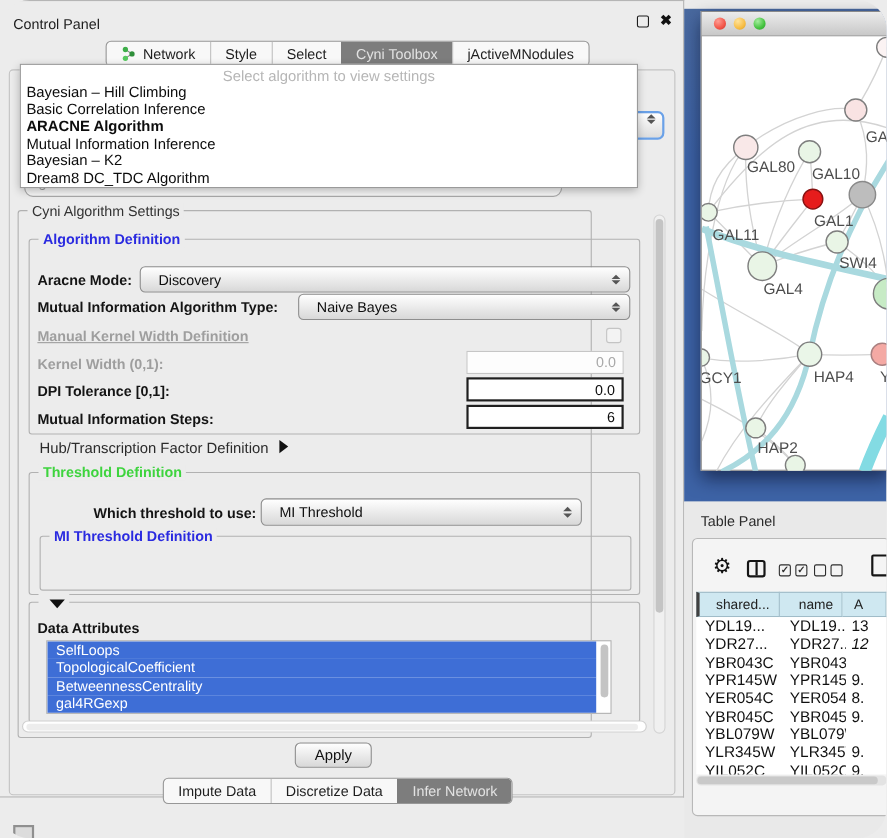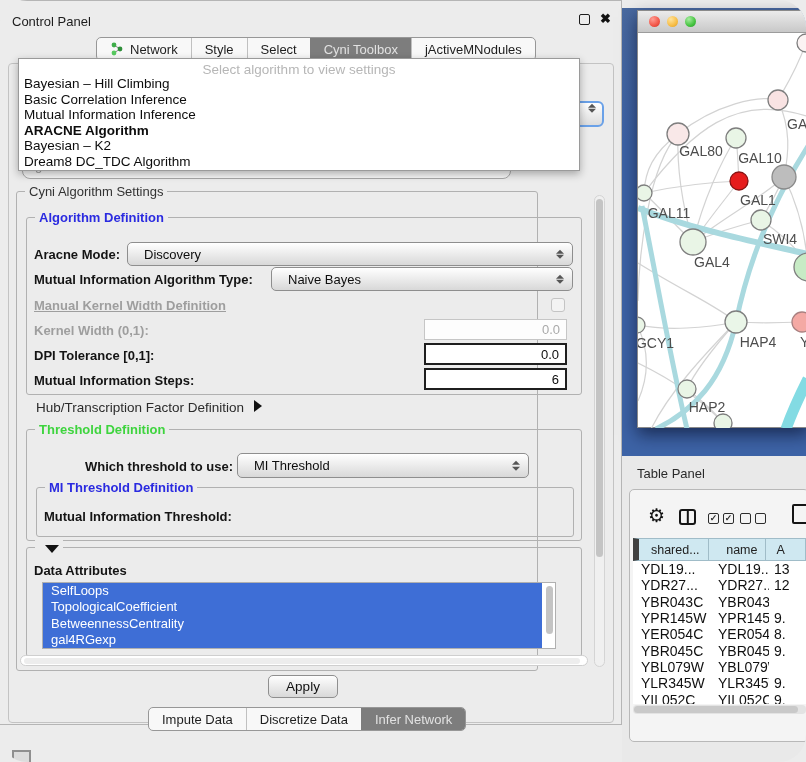--- a/index.html
+++ b/index.html
@@ -114,21 +114,21 @@
   #tp-cols i { position:absolute; left:50%; top:0; width:2.4px; height:100%; background:#151515; transform:translateX(-50%); }
   .cbpair { position:absolute; display:flex; gap:4px; }
   .cb { width:11px; height:11px; border:1.6px solid #2c2c2c; border-radius:2px;
     font-size:9px; line-height:9px; text-align:center; font-weight:bold; color:#2c2c2c; }
   #tp-file { left:792px; top:504px; width:16px; height:20px; border:2.4px solid #151515; border-radius:2px; background:#f4f4f4; }
 
   #tp-table { left:633px; top:538px; width:173px; }
   .th-row { display:flex; height:23px; }
   .th { background:#cfe8f1; border:1px solid #a0bcc8; border-left:none; font-size:12.5px;
     color:#222; display:flex; align-items:center; justify-content:flex-end; padding-right:8px; }
-  .th:first-child { border-left:6px solid #404040; }
+  .th:first-child { border-left:3px solid #404040; }
   #tp-rows { position:relative; height:143px; overflow:hidden; background:#fff; }
   .tr { display:flex; height:16.3px; font-size:14px; color:#101010; }
   .td { display:flex; align-items:center; padding-left:8px; white-space:nowrap; overflow:hidden; }
   #tp-hscroll { left:633px; top:705px; width:173px; height:9px; background:#e3e3e3; border-radius:4px; }
   #tp-hscroll .ht { position:absolute; left:1px; top:1px; width:164px; height:7px; background:#c9c9c9; border-radius:4px; }
 
   #mini-icon { left:12px; top:750px; width:19px; height:14px; border:2px solid #8f8f8f; background:#dcdcdc; }
 </style>
 </head>
 <body>
@@ -171,22 +171,22 @@
       <span class="spin"></span>
     </div>
     <div class="abs" id="combo-sliver">
       <span>galFiltered.sif default node</span>
     </div>
 
     <div class="abs" id="algo-dropdown">
       <div id="algo-placeholder">Select algorithm to view settings</div>
       <div class="dd-item">Bayesian – Hill Climbing</div>
       <div class="dd-item">Basic Correlation Inference</div>
+      <div class="dd-item bold">ARACNE Algorithm</div>
       <div class="dd-item">Mutual Information Inference</div>
-      <div class="dd-item bold">ARACNE Algorithm</div>
       <div class="dd-item">Bayesian – K2</div>
       <div class="dd-item">Dream8 DC_TDC Algorithm</div>
     </div>
 
     <div class="group" style="left:16px; top:190px; width:522px; height:480px;">
       <span class="legend" style="color:#333;">Cyni Algorithm Settings</span>
     </div>
     <div class="abs vtrack" style="left:594px; top:194px; width:11px; height:472px;">
       <div class="vthumb" style="left:1px; top:3px; width:7px; height:358px;"></div>
     </div>
@@ -221,21 +221,20 @@
       <span class="legend green">Threshold Definition</span>
     </div>
     <div class="lbl" style="left:85px; top:458px;">Which threshold to use:</div>
     <div class="combo" style="left:237px; top:452px; width:292px; height:25px;">
       <span>MI Threshold</span>
       <span class="spin"></span>
     </div>
     <div class="group" style="left:36px; top:486px; width:538px; height:50px;">
       <span class="legend blue">MI Threshold Definition</span>
     </div>
-    <div class="lbl" style="left:44px; top:508px;">Mutual Information Threshold:</div>
 
     <div class="group" style="left:26px; top:546px; width:556px; height:110px;">
       <span class="legend" style="color:#222; font-weight:600;"><span class="tri-down"></span></span>
     </div>
     <div class="lbl" style="left:34px; top:562px;">Data Attributes</div>
     <div class="abs" id="list-box" style="left:42px; top:581px; width:514px; height:67px;">
       <div class="attr-item">SelfLoops</div>
       <div class="attr-item">TopologicalCoefficient</div>
       <div class="attr-item">BetweennessCentrality</div>
       <div class="attr-item">gal4RGexp</div>
@@ -367,21 +366,21 @@
     </div>
     <div id="tp-rows">
       <div class="tr">
         <div class="td" style="width:77px;">YDL19...</div>
           <div class="td" style="width:59px;">YDL19...</div>
           <div class="td" style="width:37px; padding-left:5px;">13</div>
       </div>
       <div class="tr">
         <div class="td" style="width:77px;">YDR27...</div>
           <div class="td" style="width:59px;">YDR27...</div>
-          <div class="td" style="width:37px; padding-left:5px;">12</div>
+          <div class="td" style="width:37px; padding-left:5px;font-style:italic;">12</div>
       </div>
       <div class="tr">
         <div class="td" style="width:77px;">YBR043C</div>
           <div class="td" style="width:59px;">YBR043C</div>
           <div class="td" style="width:37px; padding-left:5px;"></div>
       </div>
       <div class="tr">
         <div class="td" style="width:77px;">YPR145W</div>
           <div class="td" style="width:59px;">YPR145W</div>
           <div class="td" style="width:37px; padding-left:5px;">9.</div>

